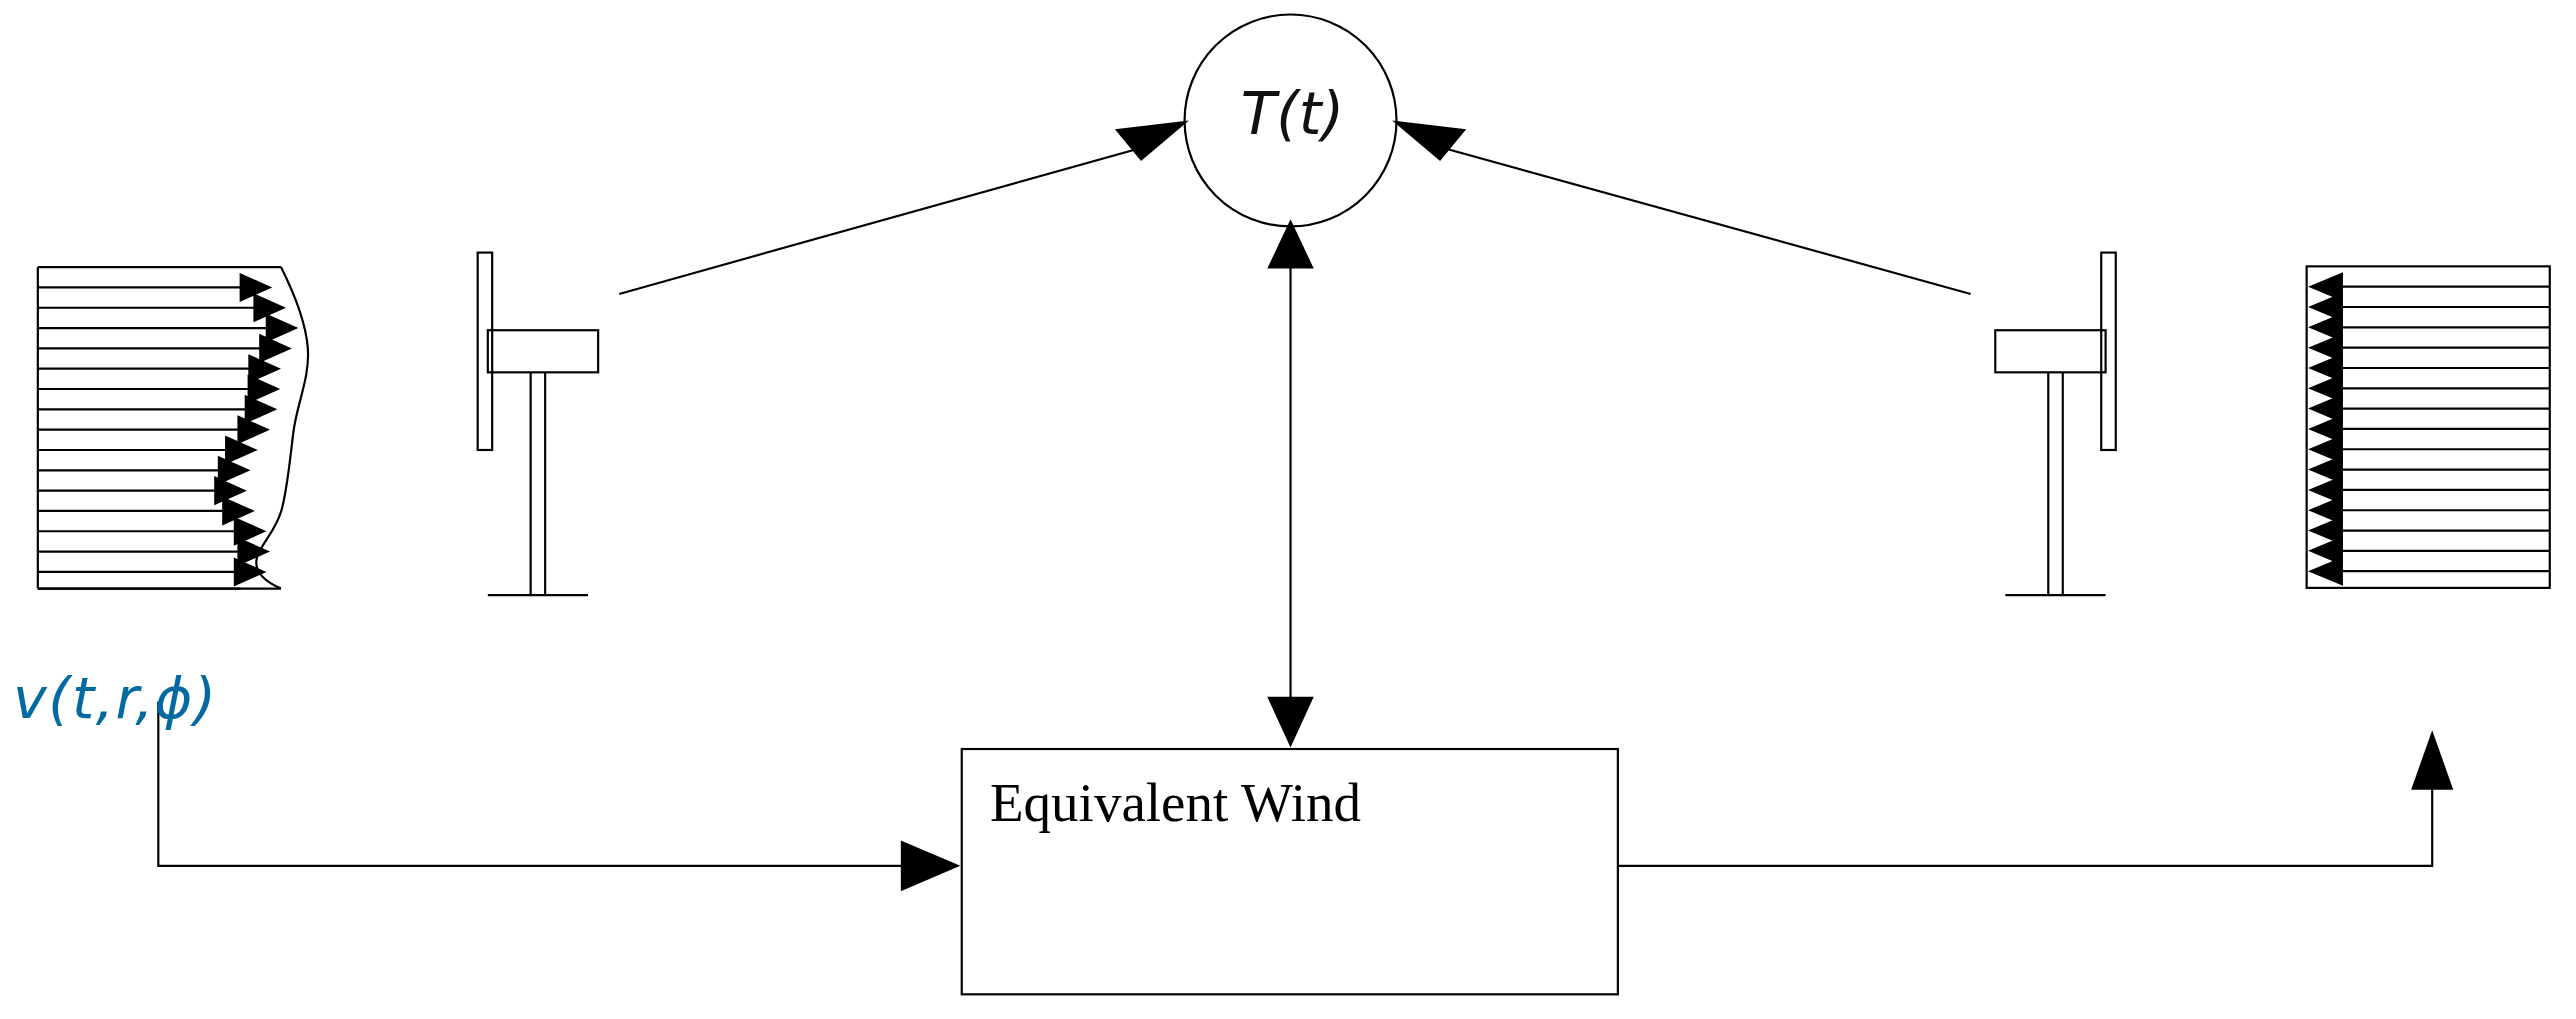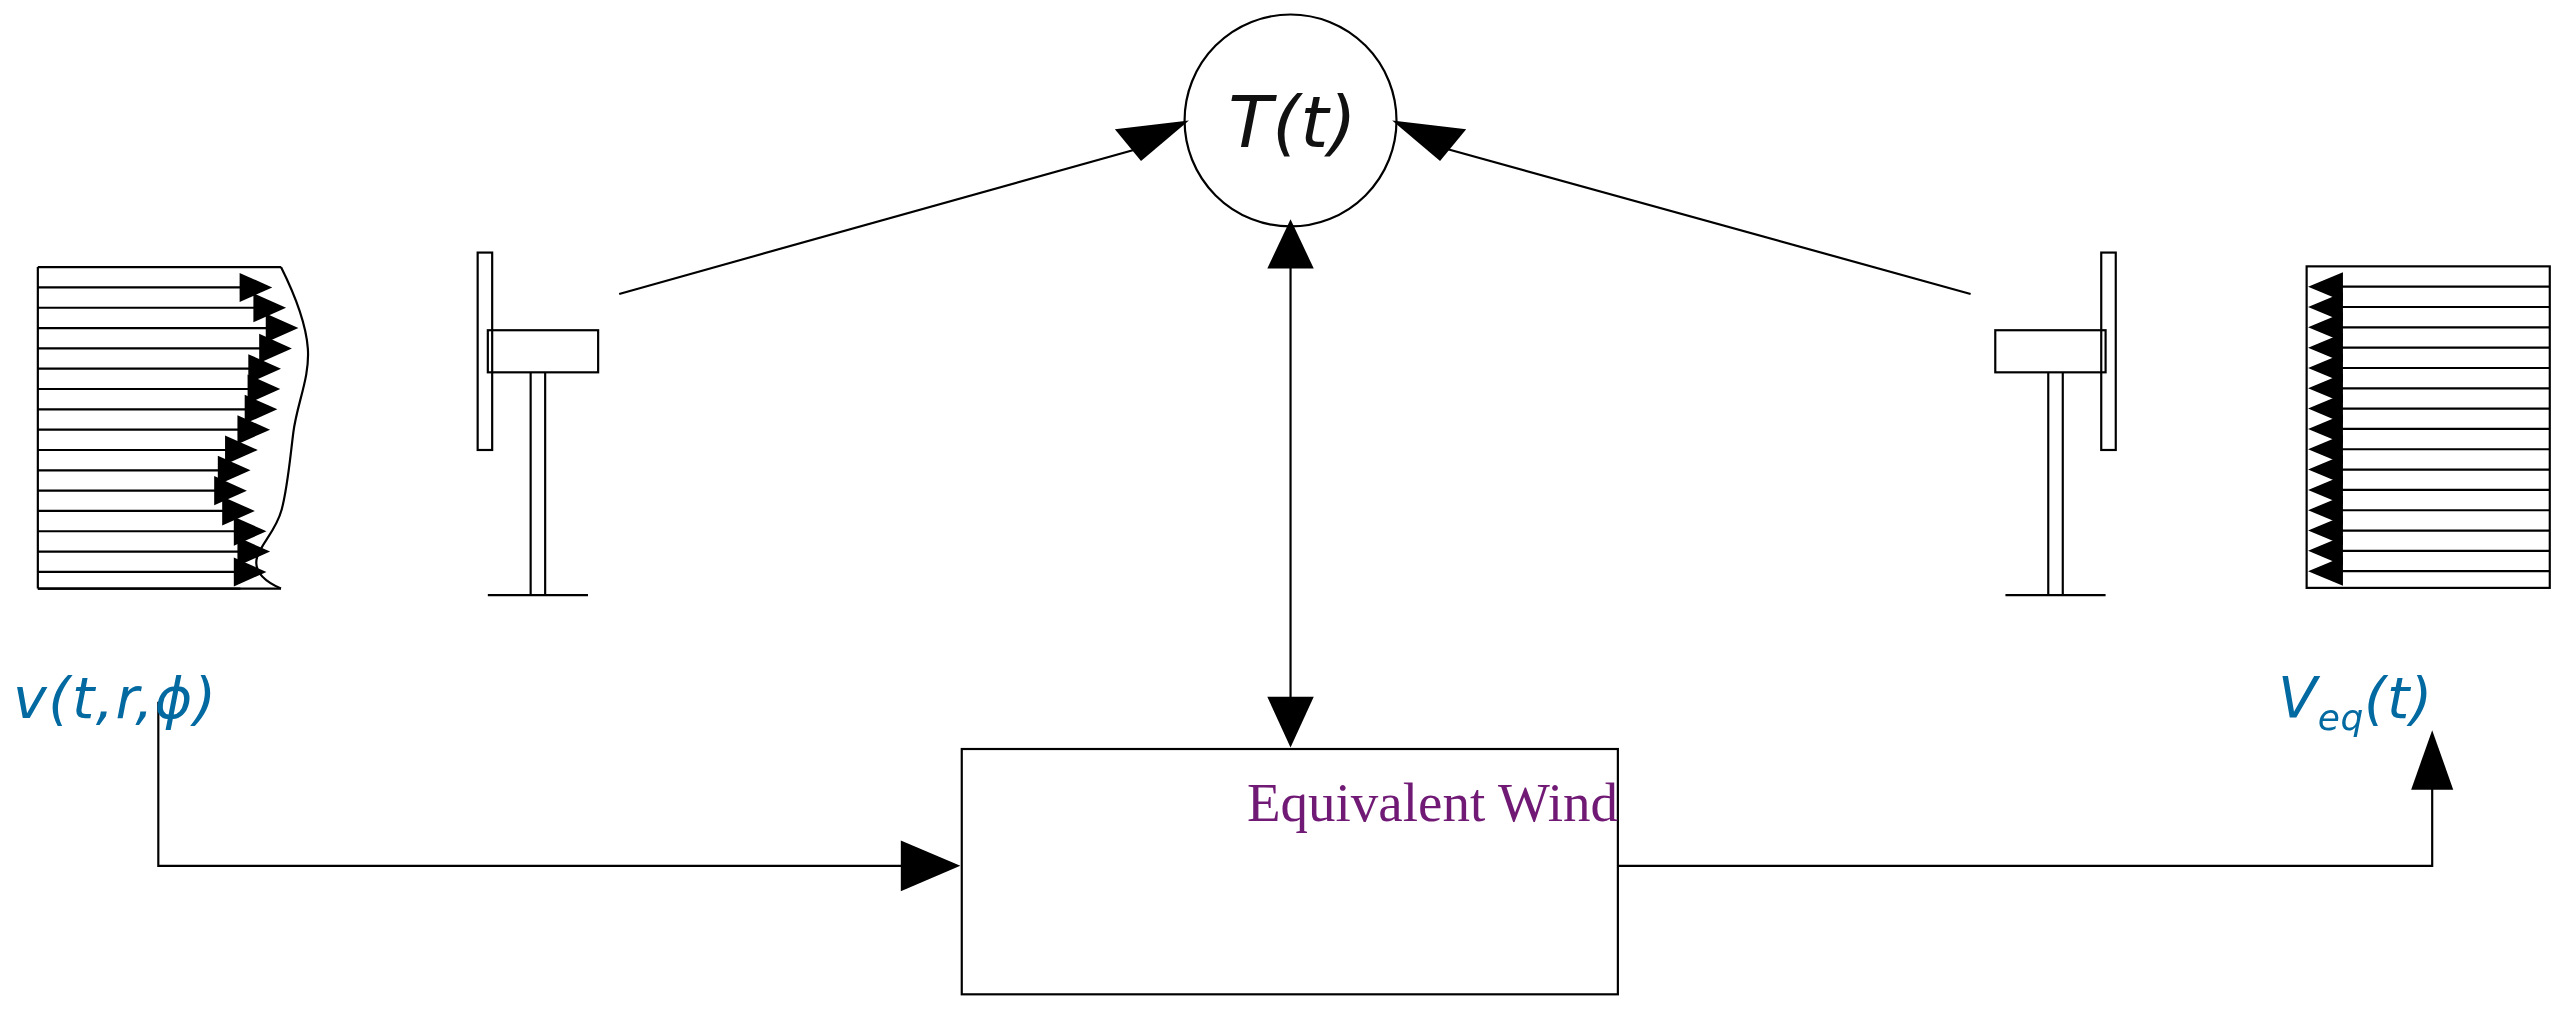--- a/index.html
+++ b/index.html
@@ -11,25 +11,25 @@
   svg.layer{position:absolute;left:0;top:0;width:2576px;height:1019px;}
   .lbl{
     position:absolute;white-space:nowrap;color:#0369a1;
     font-family:"DejaVu Sans", sans-serif;font-style:italic;
   }
   #label-left{left:13px;top:665px;font-size:57px;letter-spacing:1.5px;}
   #label-right{left:2278px;top:665px;font-size:57px;letter-spacing:0.7px;}
   #label-right .sub{font-size:36px;font-style:italic;vertical-align:sub;}
   #node-label{
     position:absolute;left:1169px;top:80px;width:247px;text-align:center;
-    font-family:"DejaVu Sans", sans-serif;font-style:italic;font-size:72px;color:#111;
+    font-family:"DejaVu Sans", sans-serif;font-style:italic;font-size:58px;color:#111;
   }
   #box-text{
-    position:absolute;left:962px;top:769px;width:656px;text-align:right;
-    font-family:"Liberation Serif", serif;font-size:55px;line-height:1.25;color:#701a75;
+    position:absolute;left:962px;top:769px;width:656px;text-align:left;
+    font-family:"Liberation Serif", serif;font-size:55px;line-height:1.25;color:#000000;padding-left:28px;
   }
   #box-text div{display:block;}
 </style>
 </head>
 <body>
 
 <div id="stage">
 
   <svg class="layer" viewBox="0 0 3549 1404">
     <defs>
@@ -172,16 +172,15 @@
   </svg>
 
   <div id="node-label">T(t)</div>
 
   <div id="box-text">
     <div>Equivalent Wind</div>
   </div>
 
   <div class="lbl" id="label-left">v(t,r,ϕ)</div>
 
-  <div class="lbl" id="label-right"><span>V</span><span class="sub">eq</span><span>(t)</span></div>
 
 </div>
 
 
 </body></html>

